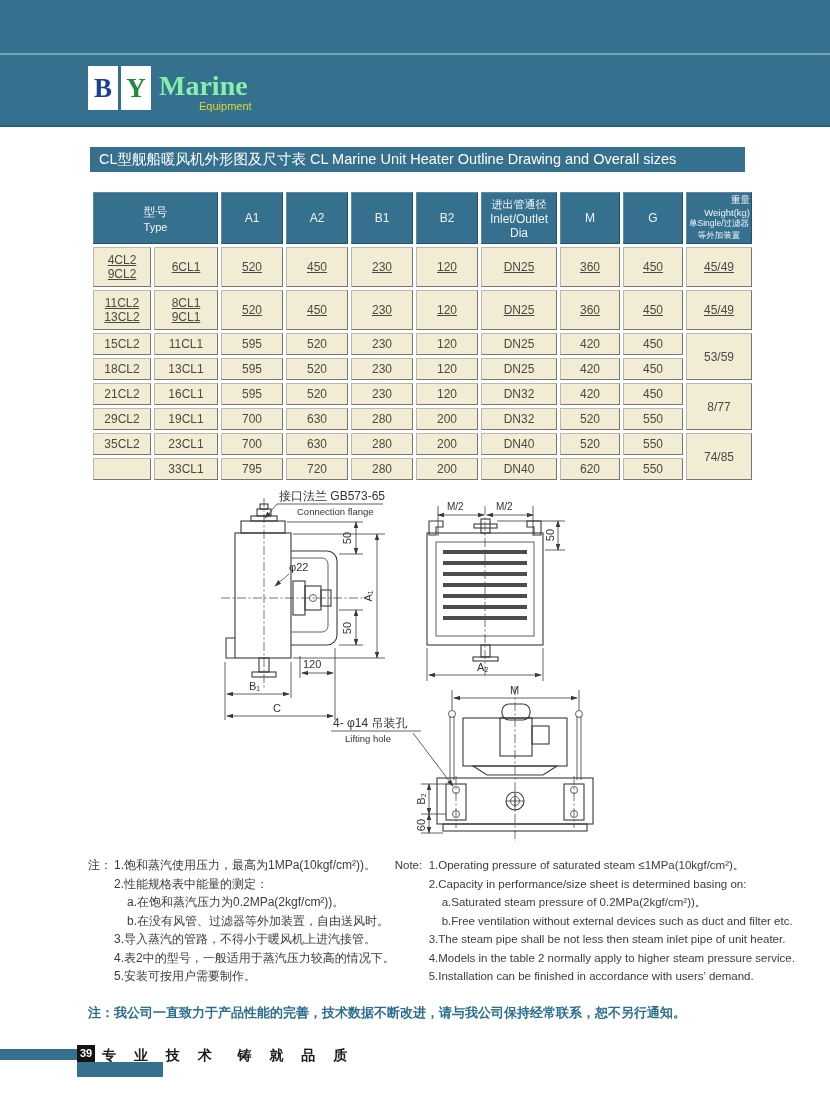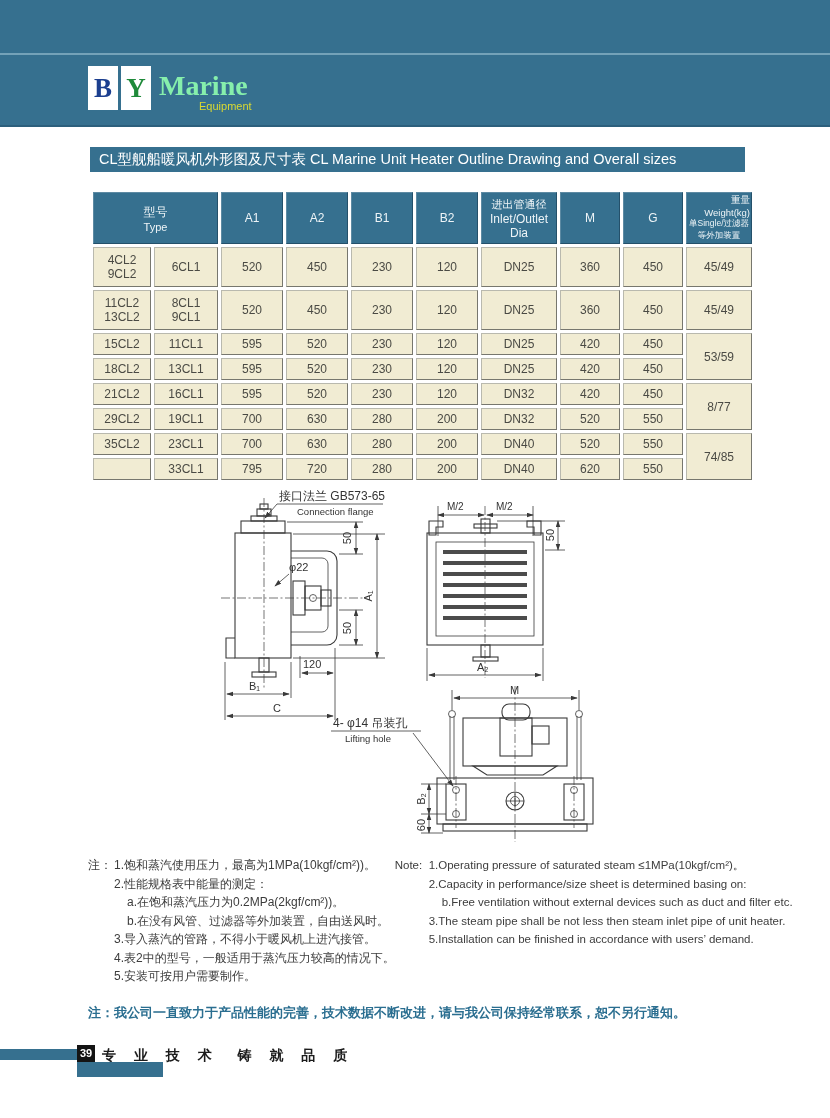--- a/index.html
+++ b/index.html
@@ -38,21 +38,21 @@
     text-align:center;vertical-align:middle;font-size:12px;overflow:hidden;
   }
   th{
     background:#36708f;color:#eef4f7;font-weight:normal;height:36px;
     border:1px solid;border-color:#5d8aa3 #24506a #24506a #5d8aa3;
   }
   td{
     background:#f1ecd3;color:#4a4a44;height:18px;
     border:1px solid;border-color:#b9b9ae #77776e #77776e #b9b9ae;
   }
-  tr.tall td{height:36px;}
+  tr.tall td{height:36px;text-decoration:underline;}
   .th-en{font-size:11px;}
   .th-cn-sm{font-size:11px;}
   .th-en-xs{font-size:12px;}
   .th-w1{font-size:9.5px;text-align:right;}
   .th-w2{font-size:8.5px;}
   
   .drawing{position:absolute;left:205px;top:478px;}
   .drawing svg text{font-family:"Liberation Sans",sans-serif;fill:#333333;}
   .ol{stroke:#3a3a3a;fill:none;stroke-width:1.1;}
   .thin{stroke:#3a3a3a;fill:none;stroke-width:0.8;}
@@ -410,22 +410,24 @@
       <div class="nline">3.导入蒸汽的管路，不得小于暖风机上进汽接管。</div>
       <div class="nline">4.表2中的型号，一般适用于蒸汽压力较高的情况下。</div>
       <div class="nline">5.安装可按用户需要制作。</div>
     </div>
   </div>
   <div class="notes-en">
     <div class="note-prefix">Note:</div>
     <div class="nlines">
       <div class="nline">1.Operating pressure of saturated steam ≤1MPa(10kgf/cm²)。</div>
       <div class="nline">2.Capacity in performance/size sheet is determined basing on:</div>
+      <div class="nline sub">a.Saturated steam pressure of 0.2MPa(2kgf/cm²))。</div>
       <div class="nline sub">b.Free ventilation without external devices such as duct and filter etc.</div>
       <div class="nline">3.The steam pipe shall be not less then steam inlet pipe of unit heater.</div>
+      <div class="nline">4.Models in the table 2 normally apply to higher steam pressure service.</div>
       <div class="nline">5.Installation can be finished in accordance with users’ demand.</div>
     </div>
   </div>
 </div>
 
 <div class="attention">
   <div class="att-cn">注：我公司一直致力于产品性能的完善，技术数据不断改进，请与我公司保持经常联系，恕不另行通知。</div>
 </div>
 
 <div class="footer-bar1"></div>

